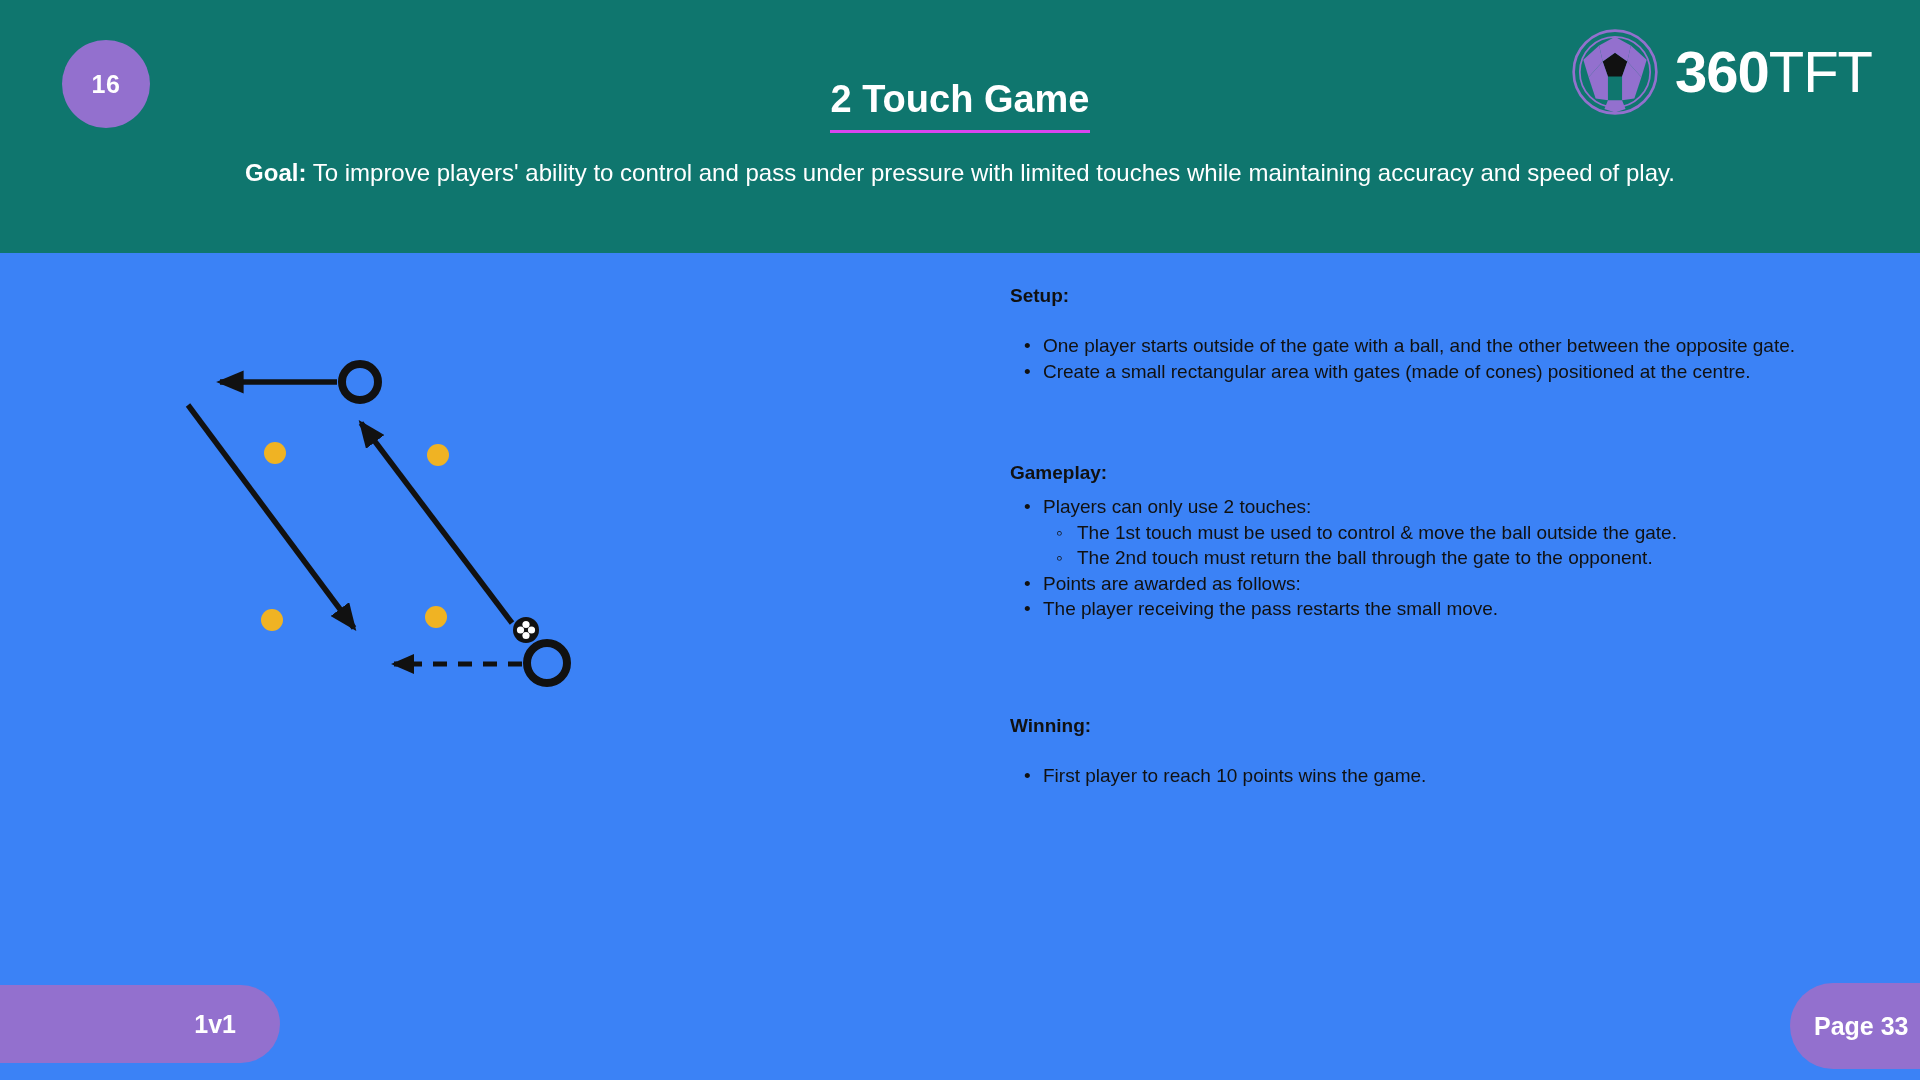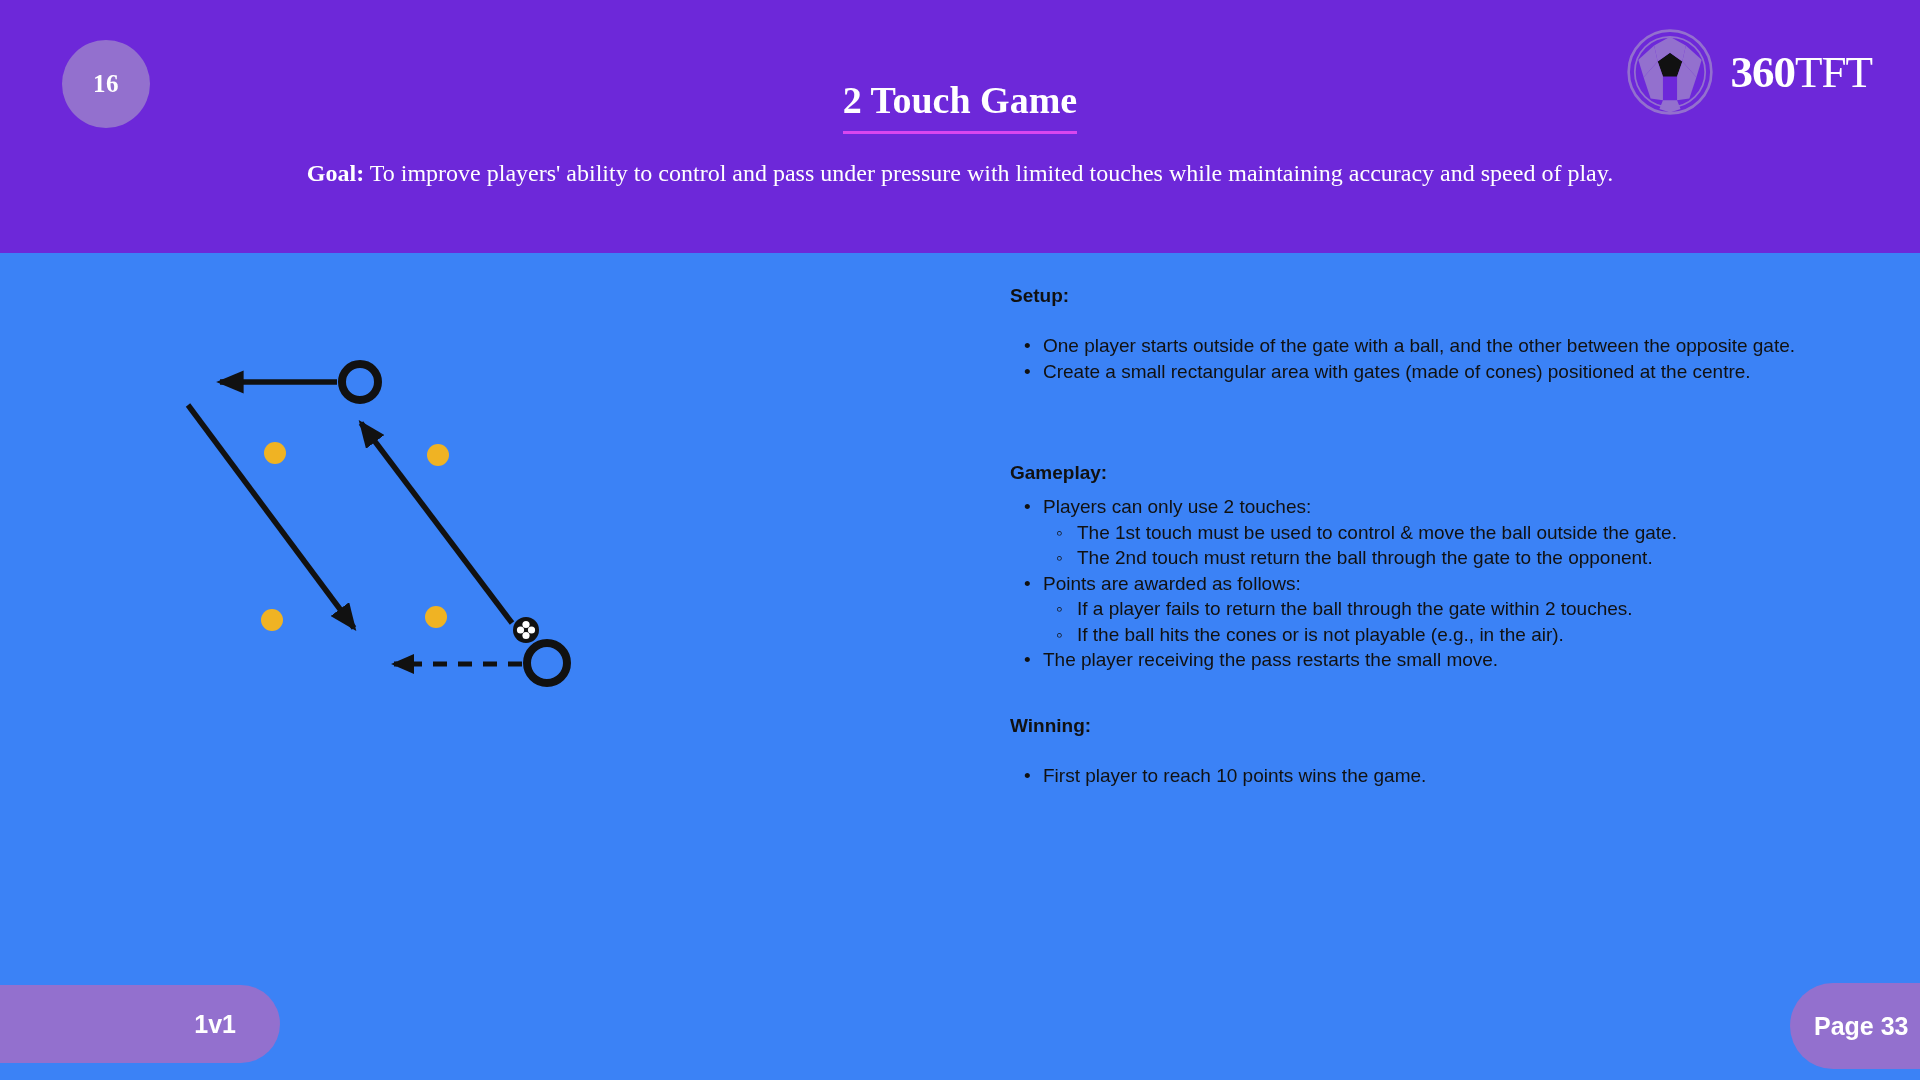--- a/index.html
+++ b/index.html
@@ -15,23 +15,22 @@
     font-family: "Liberation Sans", sans-serif;
     position: relative;
   }
 
   
   .header {
     position: absolute;
     left: 0; top: 0;
     width: 1920px;
     height: 253px;
-    background: #6d28d9;
+    background: #0f766e;
     overflow: visible;
-    font-family: Liberation Serif, serif;
   }
 
   .drill-number-badge {
     position: absolute;
     left: 62px;
     top: 40px;
     width: 88px;
     height: 88px;
     border-radius: 50%;
     background: #9370CE;
@@ -81,21 +80,21 @@
     display: flex;
     align-items: center;
     gap: 16px;
   }
   .logo-ball {
     width: 88px;
     height: 88px;
     flex: 0 0 auto;
   }
   .logo-text {
-    font-size: 45px;
+    font-size: 58px;
     letter-spacing: -1px;
     line-height: 1;
     white-space: nowrap;
   }
   .logo-text .lt-360 {
     color: #ffffff;
     font-weight: bold;
   }
   .logo-text .lt-tft {
     color: #ffffff;
@@ -318,24 +317,20 @@
       <ul class="bullets">
         <li>
           <span>Players can only use 2 touches:</span>
           <ul>
             <li>The 1st touch must be used to control &amp; move the ball outside the gate.</li>
             <li>The 2nd touch must return the ball through the gate to the opponent.</li>
           </ul>
         </li>
         <li>
           <span>Points are awarded as follows:</span>
-          <ul>
-            <li>If a player fails to return the ball through the gate within 2 touches.</li>
-            <li>If the ball hits the cones or is not playable (e.g., in the air).</li>
-          </ul>
         </li>
         <li>The player receiving the pass restarts the small move.</li>
       </ul>
     </div>
 
     <div class="block-winning">
       <div class="sec-heading">Winning:</div>
       <ul class="bullets">
         <li>First player to reach 10 points wins the game.</li>
       </ul>

